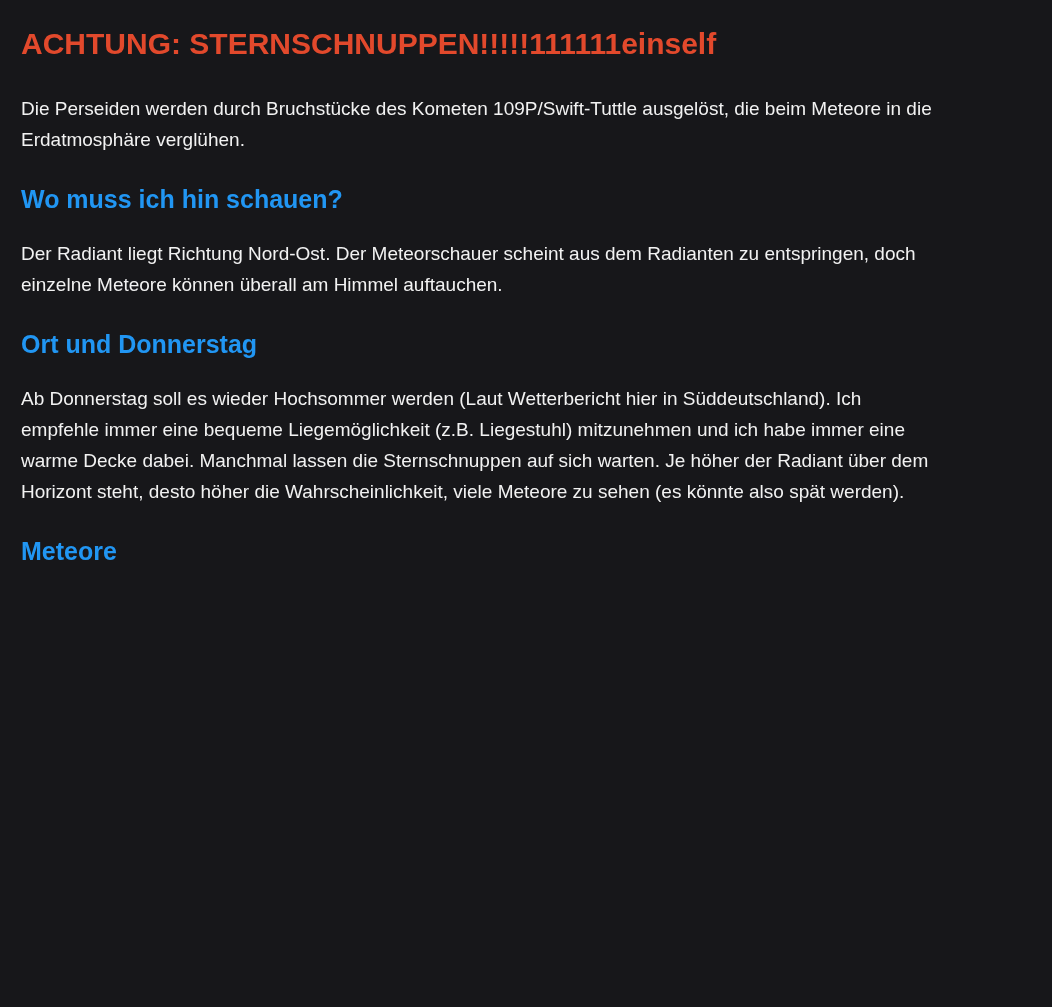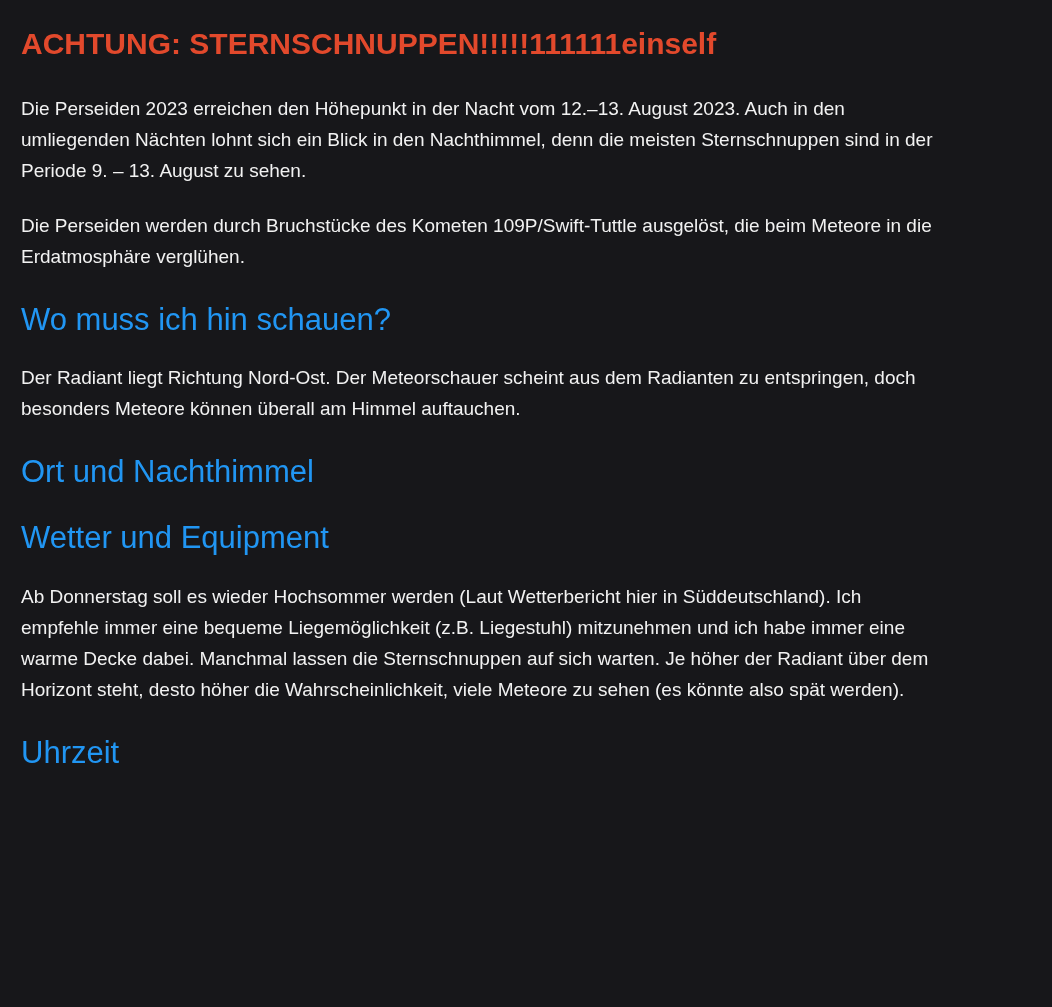--- a/index.html
+++ b/index.html
@@ -21,49 +21,47 @@
   .page h1 {
     color: #e2492c;
     font-size: 30px;
     line-height: 1.2;
     font-weight: bold;
     margin: 18px 0 31px 0;
     letter-spacing: 0;
   }
   .page h2 {
     color: #2196f3;
-    font-size: 31px;
+    font-size: 25px;
     line-height: 1.2;
-    font-weight: normal;
+    font-weight: bold;
     margin: 29px 0 24px 0;
   }
   .page p {
     color: #f2f2f2;
     font-size: 19px;
     line-height: 31px;
     margin: 24px 0;
     max-width: 1010px;
   }
 </style>
 </head>
 <body>
 
 <main class="page">
   <h1>ACHTUNG: STERNSCHNUPPEN!!!!!111111einself</h1>
 
-  <p>Die Perseiden 2023 erreichen den Höhepunkt in der Nacht vom 12.–13. August 2023. Auch in den umliegenden Nächten lohnt sich ein Blick in den Nachthimmel, denn die meisten Sternschnuppen sind in der Periode 9. – 13. August zu sehen.</p>
 
   <p>Die Perseiden werden durch Bruchstücke des Kometen 109P/Swift-Tuttle ausgelöst, die beim Meteore in die Erdatmosphäre verglühen.</p>
 
   <h2>Wo muss ich hin schauen?</h2>
 
-  <p>Der Radiant liegt Richtung Nord-Ost. Der Meteorschauer scheint aus dem Radianten zu entspringen, doch besonders Meteore können überall am Himmel auftauchen.</p>
+  <p>Der Radiant liegt Richtung Nord-Ost. Der Meteorschauer scheint aus dem Radianten zu entspringen, doch einzelne Meteore können überall am Himmel auftauchen.</p>
 
-  <h2>Ort und Nachthimmel</h2>
+  <h2>Ort und Donnerstag</h2>
 
 
-  <h2>Wetter und Equipment</h2>
 
   <p>Ab Donnerstag soll es wieder Hochsommer werden (Laut Wetterbericht hier in Süddeutschland). Ich empfehle immer eine bequeme Liegemöglichkeit (z.B. Liegestuhl) mitzunehmen und ich habe immer eine warme Decke dabei. Manchmal lassen die Sternschnuppen auf sich warten. Je höher der Radiant über dem Horizont steht, desto höher die Wahrscheinlichkeit, viele Meteore zu sehen (es könnte also spät werden).</p>
 
-  <h2>Uhrzeit</h2>
+  <h2>Meteore</h2>
 
 </main>
 
 </body></html>

